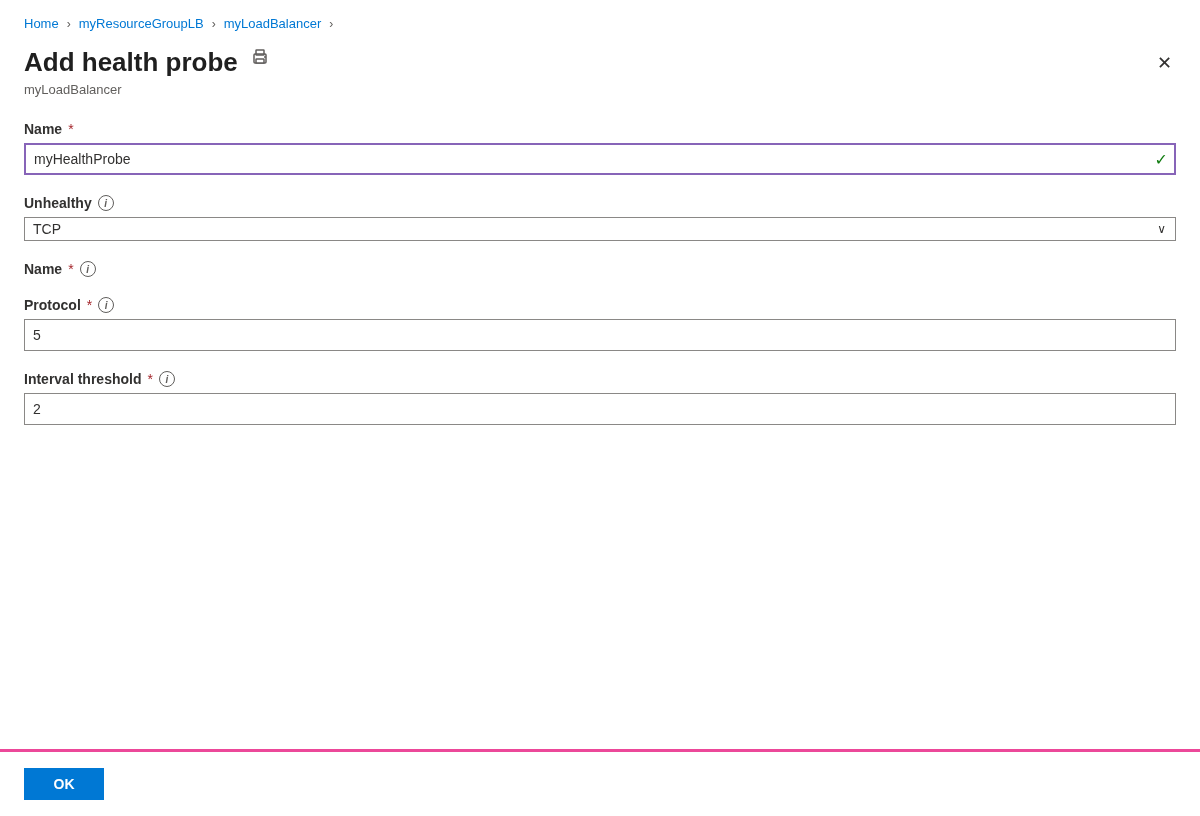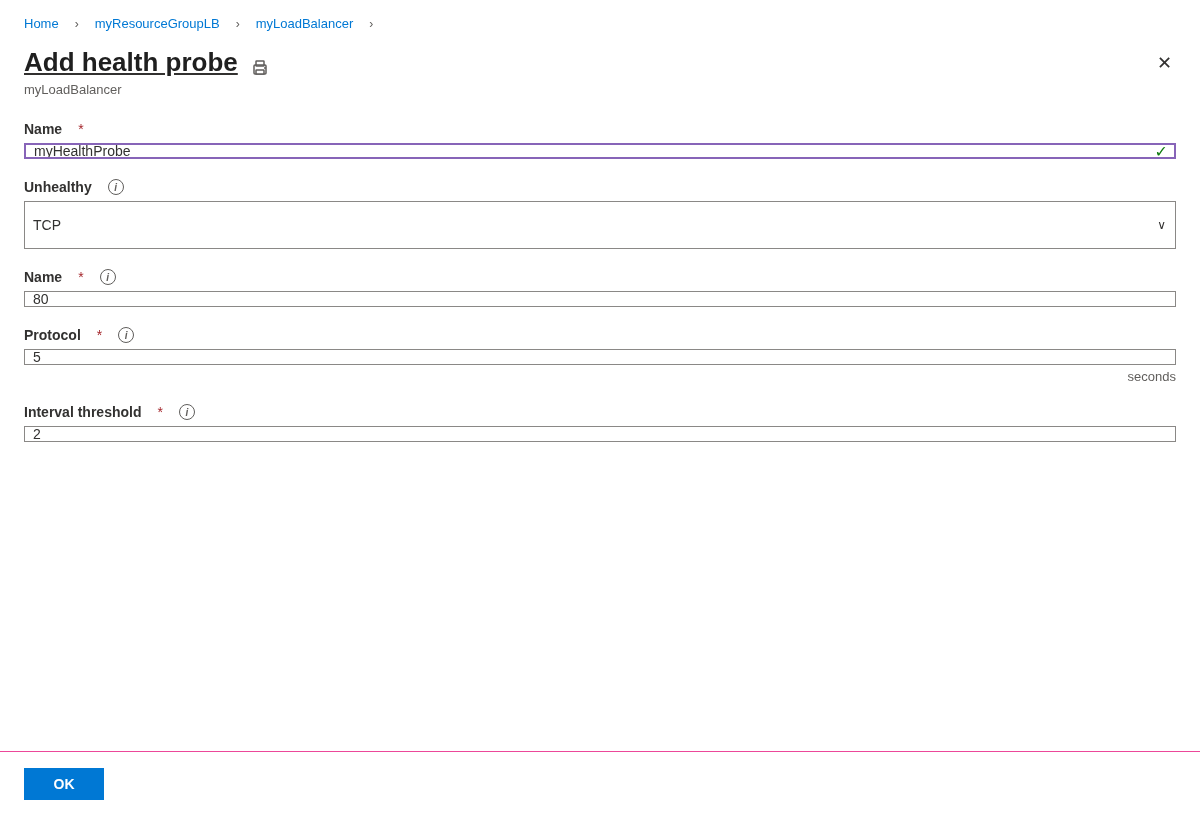--- a/index.html
+++ b/index.html
@@ -24,21 +24,21 @@
       background: #fff;
       position: relative;
       display: flex;
       flex-direction: column;
     }
 
     .breadcrumb {
       padding: 16px 24px 8px 24px;
       display: flex;
       align-items: center;
-      gap: 16px;
+      gap: 8px;
       font-size: 13px;
     }
 
     .breadcrumb a {
       color: #0078d4;
       text-decoration: none;
     }
 
     .breadcrumb-separator {
       color: #605e5c;
@@ -47,23 +47,22 @@
 
     .header-section {
       padding: 8px 24px 4px 24px;
       display: flex;
       align-items: center;
       justify-content: space-between;
     }
 
     .header-left {
       display: flex;
-      align-items: flex-end;
+      align-items: flex-start;
       gap: 12px;
-      text-decoration: underline;
     }
 
     .page-title {
       font-size: 26px;
       font-weight: 600;
       color: #1f1f1f;
     }
 
     .print-icon {
       cursor: pointer;
@@ -94,21 +93,21 @@
       overflow-y: auto;
     }
 
     .form-group {
       margin-bottom: 20px;
     }
 
     .form-label {
       display: flex;
       align-items: flex-start;
-      gap: 16px;
+      gap: 6px;
       margin-bottom: 6px;
       font-size: 14px;
       font-weight: 600;
       color: #323130;
     }
 
     .required-star {
       color: #a4262c;
       font-weight: 400;
     }
@@ -123,21 +122,21 @@
       border-radius: 50%;
       font-size: 10px;
       color: #605e5c;
       cursor: pointer;
       font-style: italic;
       font-weight: 700;
     }
 
     .form-input {
       width: 100%;
-      height: 16px;
+      height: 32px;
       border: 1px solid #8a8886;
       padding: 0 8px;
       font-size: 14px;
       color: #323130;
       outline: none;
       background: #fff;
     }
 
     .form-input.active-border {
       border: 2px solid #8764b8;
@@ -155,21 +154,21 @@
       color: #107c10;
       font-size: 16px;
     }
 
     .form-select-wrapper {
       position: relative;
     }
 
     .form-select {
       width: 100%;
-      height: 48px;
+      height: 24px;
       border: 1px solid #8a8886;
       padding: 0 8px;
       font-size: 14px;
       color: #323130;
       outline: none;
       background: #fff;
       appearance: none;
       cursor: pointer;
     }
 
@@ -184,21 +183,21 @@
     }
 
     .input-suffix {
       text-align: right;
       font-size: 13px;
       color: #605e5c;
       margin-top: 4px;
     }
 
     .footer {
-      border-top: 1px solid #ec4899;
+      border-top: 3px solid #ec4899;
       padding: 16px 24px;
       margin-top: auto;
     }
 
     .ok-button {
       background: #0078d4;
       color: #fff;
       border: none;
       padding: 8px 24px;
       font-size: 14px;
@@ -265,31 +264,29 @@
         <span class="select-chevron">∨</span>
       </div>
     </div>
 
     <div class="form-group">
       <label class="form-label">
         <span>Name</span>
         <span class="required-star">*</span>
         <span class="info-icon">i</span>
       </label>
-      <input type="text" class="form-input" value="80" style="">
     </div>
 
     <div class="form-group">
       <label class="form-label">
         <span>Protocol</span>
         <span class="required-star">*</span>
         <span class="info-icon">i</span>
       </label>
       <input type="text" class="form-input" value="5" style="">
-      <div class="input-suffix">seconds</div>
     </div>
 
     <div class="form-group">
       <label class="form-label">
         <span>Interval threshold</span>
         <span class="required-star">*</span>
         <span class="info-icon">i</span>
       </label>
       <input type="text" class="form-input" value="2" style="">
     </div>

